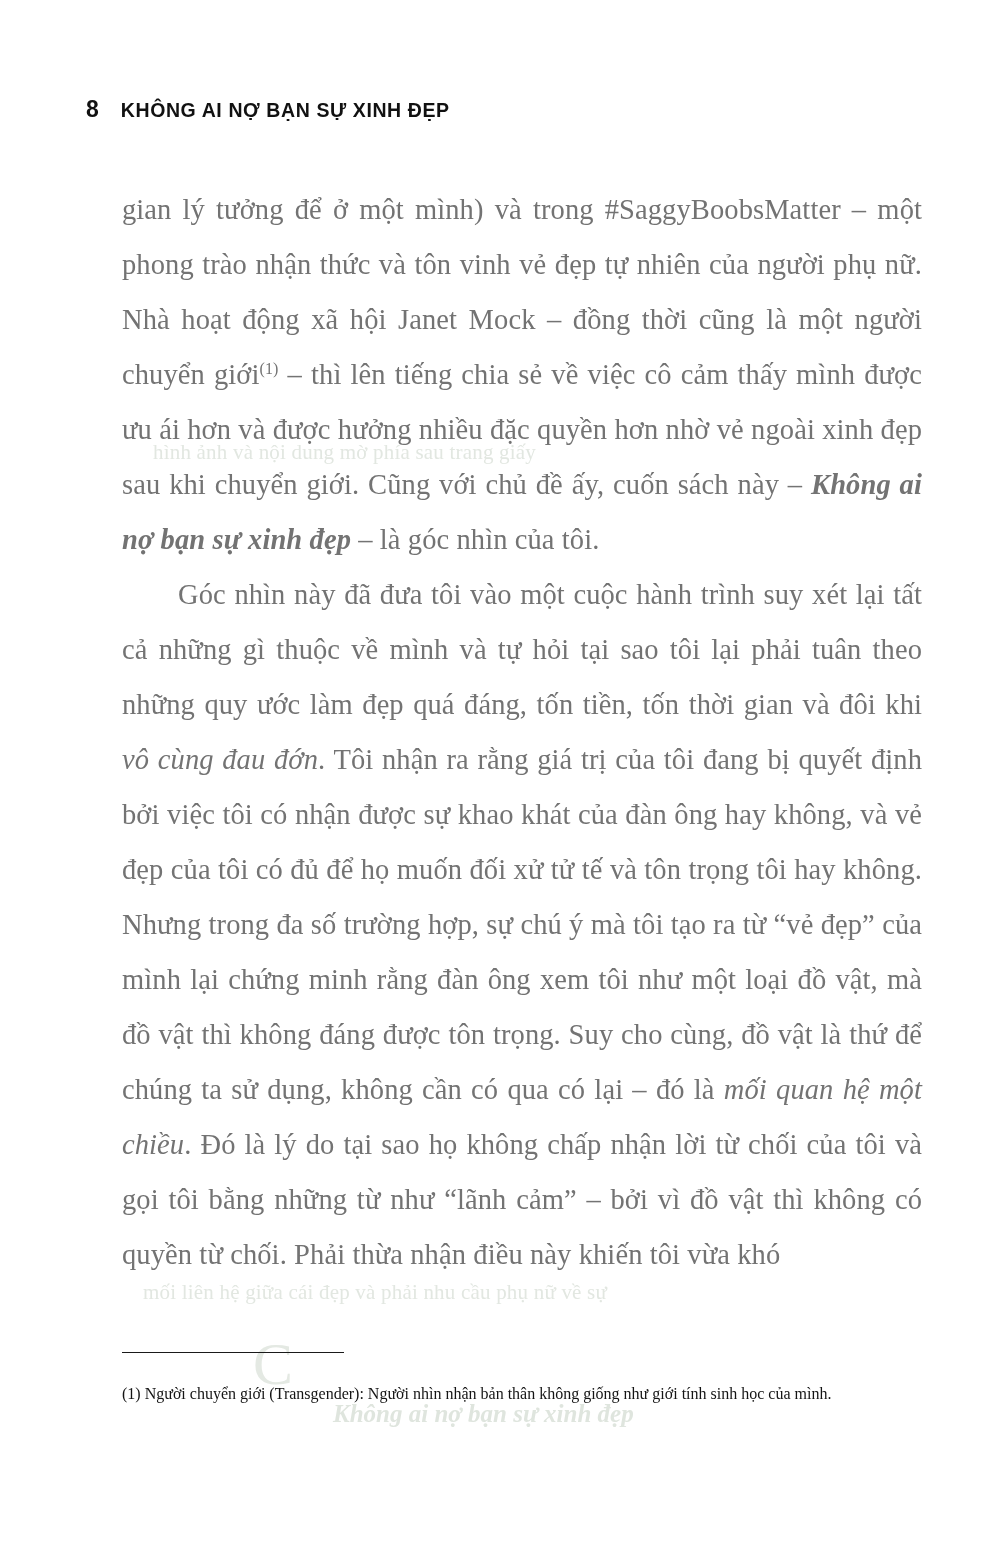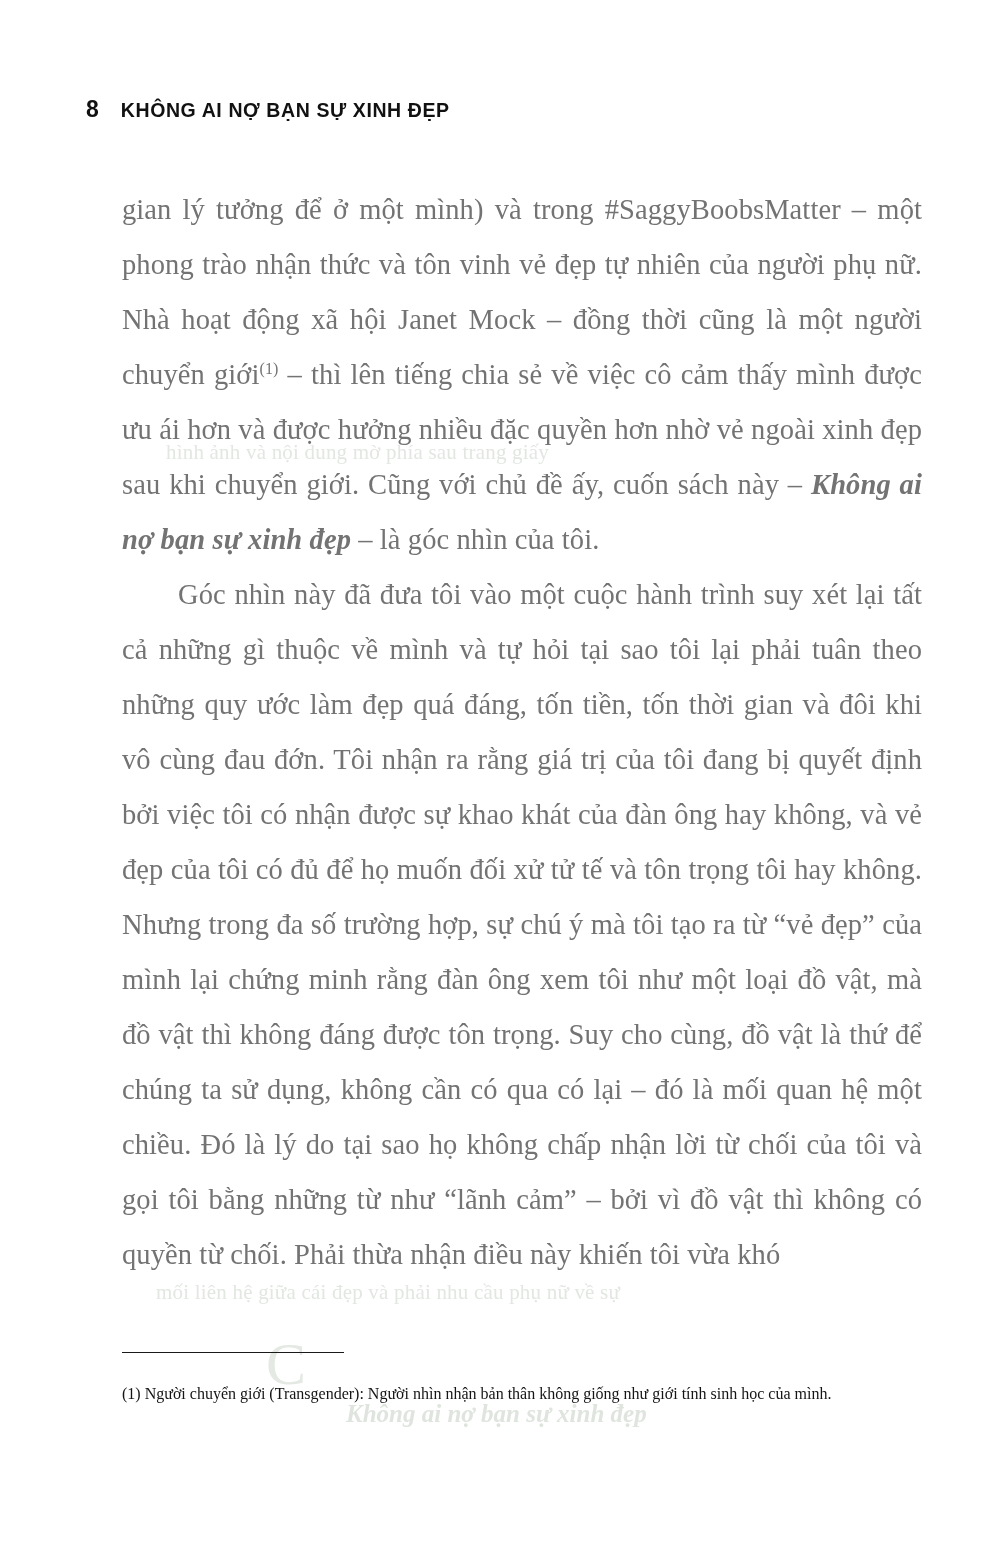--- a/index.html
+++ b/index.html
@@ -12,21 +12,21 @@
     background: #ffffff;
     font-family: "Liberation Serif", serif;
     color: #1a1a1a;
     position: relative;
     overflow: hidden;
   }
 
   
   .bleed {
     position: absolute;
-    left: 16px;
+    left: 3px;
     top: 0;
     width: 868px;
     height: 1549px;
     pointer-events: none;
     z-index: 0;
   }
   .bleed .ghost-block {
     position: absolute;
     color: #e2e7e1;
     font-family: "Liberation Serif", serif;
@@ -100,20 +100,21 @@
     margin-top: 0;
   }
   p.indent {
     text-indent: 56px;
   }
   .bi {
     font-style: italic;
     font-weight: bold;
   }
   .it {
+    font-style: italic;
   }
   sup.fnref {
     font-size: 16px;
     vertical-align: super;
     line-height: 0;
   }
 
   .footnote-zone {
     position: absolute;
     left: 122px;

